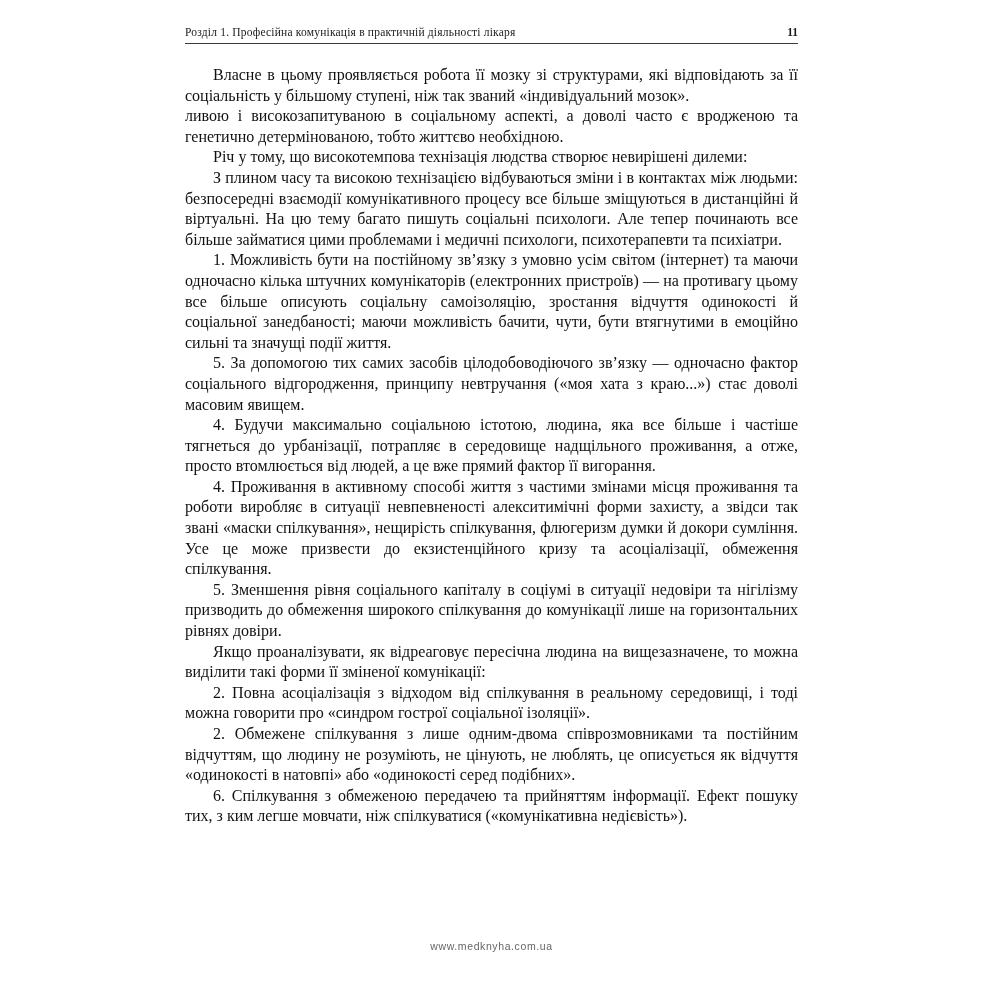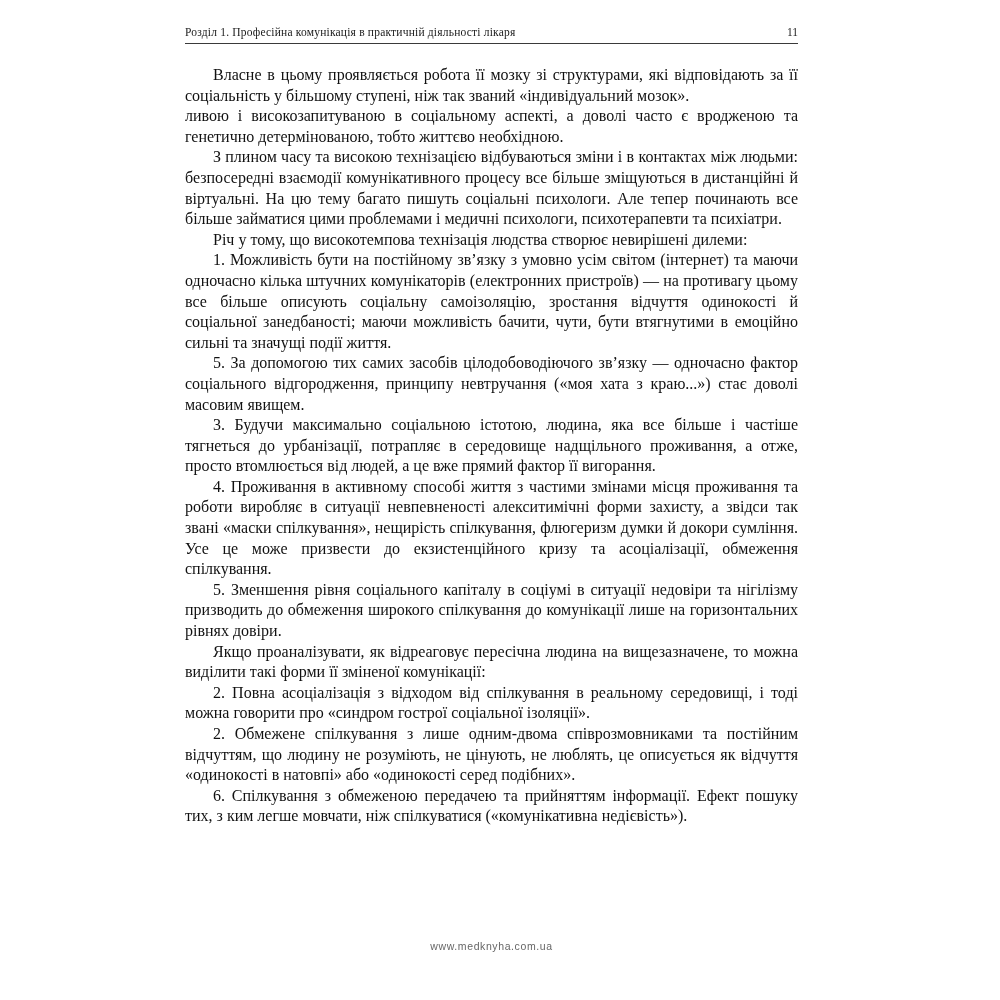--- a/index.html
+++ b/index.html
@@ -25,21 +25,21 @@
     font-size: 11.5px;
     color: #1a1a1a;
     padding-bottom: 5px;
     border-bottom: 1.2px solid #3a3a3a;
     font-family: "Liberation Serif", serif;
   }
   .running-head .chapter {
     letter-spacing: 0.2px;
   }
   .running-head .pagenum {
-    font-weight: normal;
+    font-weight: bold;
   }
   .body-text {
     margin-top: 21px;
     font-size: 16px;
     line-height: 20.6px;
     text-align: justify;
     hyphens: manual;
   }
   .para {
     margin: 0;
@@ -66,25 +66,25 @@
 <div class="page">
 
   <div class="running-head">
     <span class="chapter">Розділ 1. Професійна комунікація в практичній діяльності лікаря</span>
     <span class="pagenum">11</span>
   </div>
 
   <div class="body-text">
     <p class="para">Власне в цьому проявляється робота її мозку зі структурами, які відповідають за її соціальність у більшому ступені, ніж так званий «індивідуальний мозок».</p>
     <p class="para continuation">ливою і високозапитуваною в соціальному аспекті, а доволі часто є вродженою та генетично детермінованою, тобто життєво необхідною.</p>
+    <p class="para">Річ у тому, що високотемпова технізація людства створює невирішені дилеми:</p>
     <p class="para">З плином часу та високою технізацією відбуваються зміни і в контактах між людьми: безпосередні взаємодії комунікативного процесу все більше зміщуються в дистанційні й віртуальні. На цю тему багато пишуть соціальні психологи. Але тепер починають все більше займатися цими проблемами і медичні психологи, психотерапевти та психіатри.</p>
-    <p class="para">Річ у тому, що високотемпова технізація людства створює невирішені дилеми:</p>
     <p class="para">1. Можливість бути на постійному зв’язку з умовно усім світом (інтернет) та маючи одночасно кілька штучних комунікаторів (електронних пристроїв) — на противагу цьому все більше описують соціальну самоізоляцію, зростання відчуття одинокості й соціальної занедбаності; маючи можливість бачити, чути, бути втягнутими в емоційно сильні та значущі події життя.</p>
     <p class="para">5. За допомогою тих самих засобів цілодобоводіючого зв’язку — одночасно фактор соціального відгородження, принципу невтручання («моя хата з краю...») стає доволі масовим явищем.</p>
-    <p class="para">3. Будучи максимально соціальною істотою, людина, яка все більше і частіше тягнеться до урбанізації, потрапляє в середовище надщільного проживання, а отже, просто втомлюється від людей, а це вже прямий фактор її вигорання.</p>
+    <p class="para">4. Будучи максимально соціальною істотою, людина, яка все більше і частіше тягнеться до урбанізації, потрапляє в середовище надщільного проживання, а отже, просто втомлюється від людей, а це вже прямий фактор її вигорання.</p>
     <p class="para">4. Проживання в активному способі життя з частими змінами місця проживання та роботи виробляє в ситуації невпевненості алекситимічні форми захисту, а звідси так звані «маски спілкування», нещирість спілкування, флюгеризм думки й докори сумління. Усе це може призвести до екзистенційного кризу та асоціалізації, обмеження спілкування.</p>
     <p class="para">5. Зменшення рівня соціального капіталу в соціумі в ситуації недовіри та нігілізму призводить до обмеження широкого спілкування до комунікації лише на горизонтальних рівнях довіри.</p>
     <p class="para">Якщо проаналізувати, як відреаговує пересічна людина на вищезазначене, то можна виділити такі форми її зміненої комунікації:</p>
     <p class="para">2. Повна асоціалізація з відходом від спілкування в реальному середовищі, і тоді можна говорити про «синдром гострої соціальної ізоляції».</p>
     <p class="para">2. Обмежене спілкування з лише одним-двома співрозмовниками та постійним відчуттям, що людину не розуміють, не цінують, не люблять, це описується як відчуття «одинокості в натовпі» або «одинокості серед подібних».</p>
     <p class="para">6. Спілкування з обмеженою передачею та прийняттям інформації. Ефект пошуку тих, з ким легше мовчати, ніж спілкуватися («комунікативна недієвість»).</p>
   </div>
 
   <div class="footer">
     <span>www.medknyha.com.ua</span>

